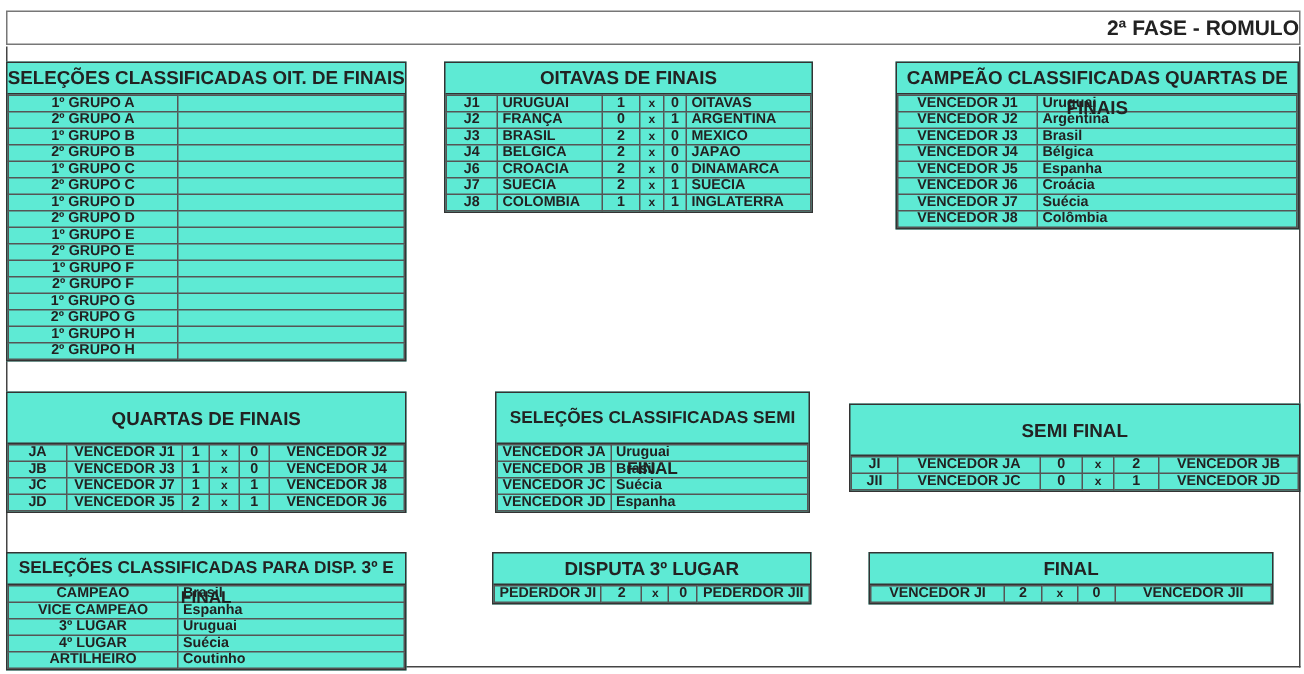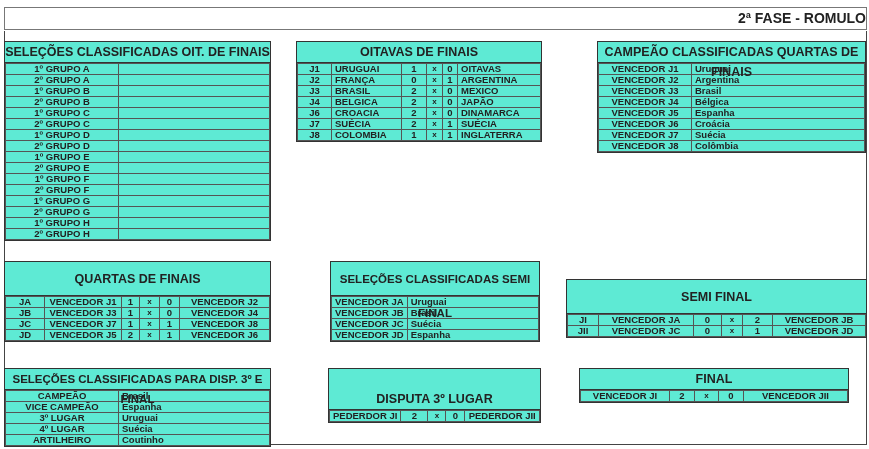--- a/index.html
+++ b/index.html
@@ -288,21 +288,21 @@
           <td class="l">Suécia</td>
         </tr>
         <tr>
           <td class="c">VENCEDOR JD</td>
           <td class="l">Espanha</td>
         </tr>
       </tbody>
   </table>
 </div>
 
-<div class="box" style="left:566px;top:279px;width:301px;">
+<div class="box" style="left:566px;top:269px;width:301px;">
   <div class="box-head" style="height:34px;line-height:34px;">SEMI FINAL</div>
   <table>
     <colgroup>
         <col style="width:31px">
         <col style="width:95px">
         <col style="width:28px">
         <col style="width:21px">
         <col style="width:30px">
         <col>
       </colgroup>
@@ -353,21 +353,21 @@
         </tr>
         <tr>
           <td class="c">ARTILHEIRO</td>
           <td class="l">Coutinho</td>
         </tr>
       </tbody>
   </table>
 </div>
 
 <div class="box" style="left:328px;top:368px;width:213px;">
-  <div class="box-head" style="height:21px;line-height:20px;margin-top:20px;">DISPUTA 3º LUGAR</div>
+  <div class="box-head" style="height:21px;line-height:20px;">DISPUTA 3º LUGAR</div>
   <table>
     <colgroup>
         <col style="width:71px">
         <col style="width:27px">
         <col style="width:18px">
         <col style="width:19px">
         <col>
       </colgroup>
     <tbody>
       <tr>

